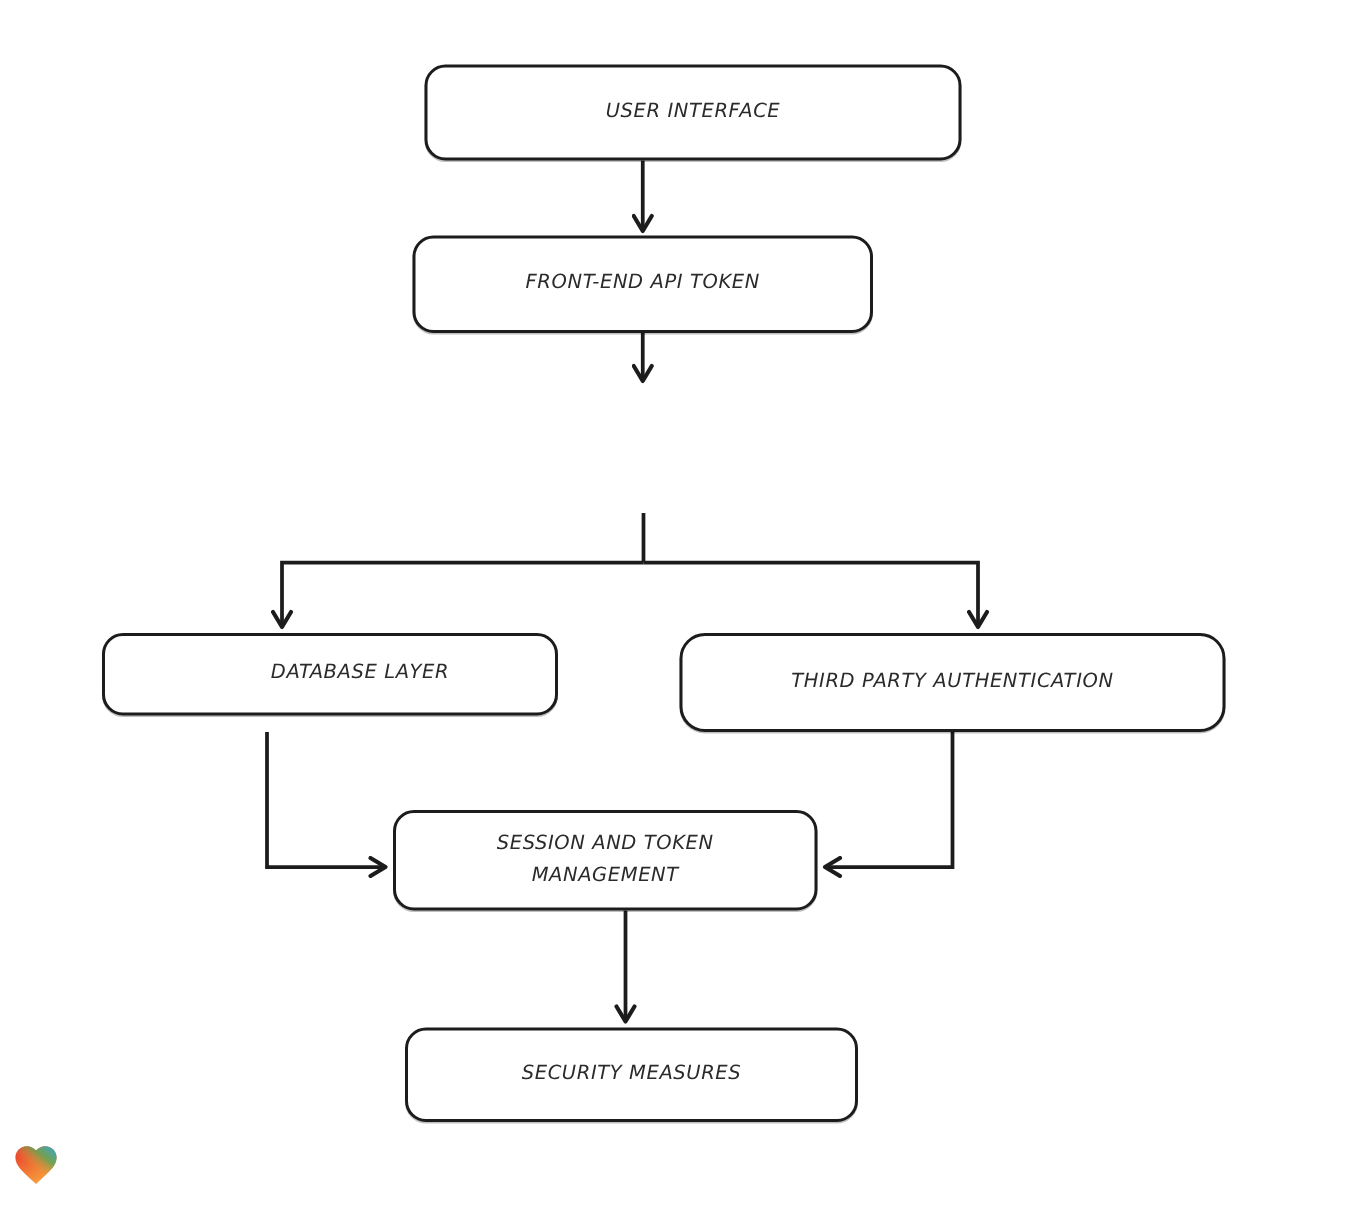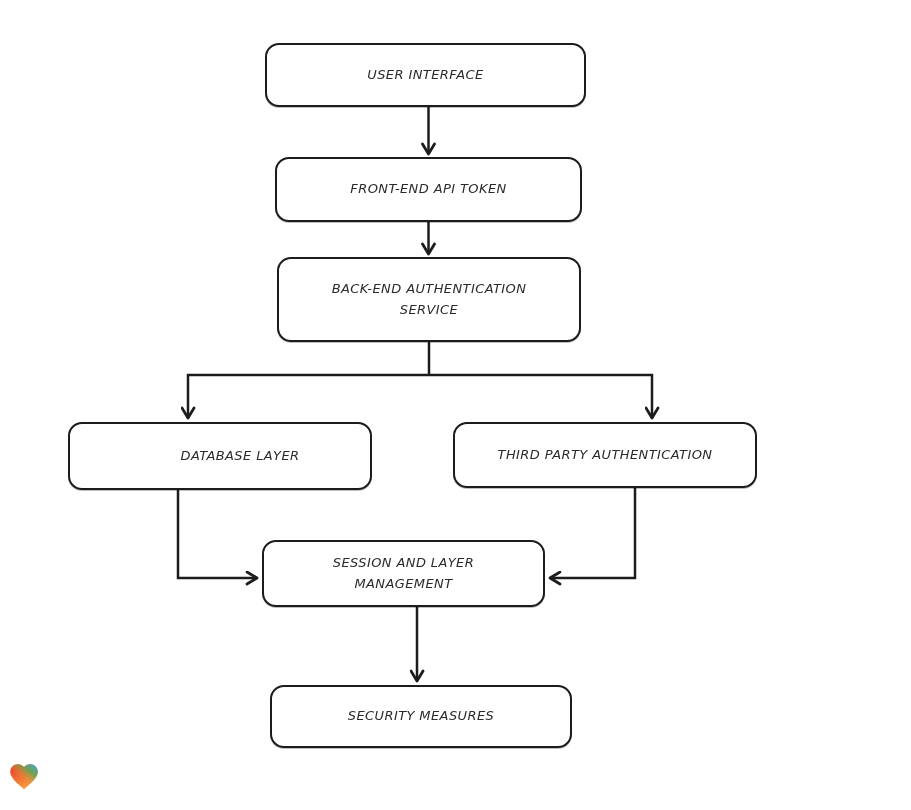--- a/index.html
+++ b/index.html
@@ -35,25 +35,25 @@
     text-align: center;
     font-size: 13px;
     font-style: italic;
     letter-spacing: 0.4px;
     line-height: 1.6;
     color: #2b2b2b;
     white-space: pre-line;
     box-shadow: 0 1px 0 rgba(0,0,0,0.25);
   }
   
-  #node-user-interface        { left: 265px; top: 43px;  width: 321px; height: 64px; }
+  #node-user-interface        { left: 283px; top: 43px;  width: 358px; height: 64px; }
   #node-front-end-api-calls   { left: 275px; top: 157px; width: 307px; height: 65px; }
   #node-back-end-auth-service { left: 277px; top: 257px; width: 304px; height: 85px; }
-  #node-database-layer        { left: 68px;  top: 422px; width: 304px; height: 68px; padding-left: 40px; }
-  #node-third-party-auth      { left: 453px; top: 422px; width: 304px; height: 66px; }
+  #node-database-layer        { left: 68px;  top: 422px; width: 304px; height: 55px; padding-left: 40px; }
+  #node-third-party-auth      { left: 453px; top: 422px; width: 364px; height: 66px; border-radius: 17px; }
   #node-session-token-mgmt    { left: 262px; top: 540px; width: 283px; height: 67px; }
   #node-security-measures     { left: 270px; top: 685px; width: 302px; height: 63px; text-align: right; }
 
   .logo {
     position: absolute;
     left: 7px;
     top: 760px;
     width: 34px;
     height: 33px;
   }
@@ -78,28 +78,26 @@
       <path d="M178 488 L178 578 L257 578" marker-end="url(#arrowhead)"></path>
       <path d="M635 488 L635 578 L550 578" marker-end="url(#arrowhead)"></path>
       <path d="M417 607 L417 681" marker-end="url(#arrowhead)"></path>
     </g>
   </svg>
 
   <div class="node" id="node-user-interface">USER INTERFACE</div>
 
   <div class="node" id="node-front-end-api-calls">FRONT-END API TOKEN</div>
 
-  <div class="node" id="node-back-end-auth-service">BACK-END AUTHENTICATION
-SERVICE</div>
 
   <div class="node" id="node-database-layer">DATABASE LAYER</div>
 
   <div class="node" id="node-third-party-auth">THIRD PARTY AUTHENTICATION</div>
 
-  <div class="node" id="node-session-token-mgmt">SESSION AND LAYER
+  <div class="node" id="node-session-token-mgmt">SESSION AND TOKEN
 MANAGEMENT</div>
 
   <div class="node" id="node-security-measures">SECURITY MEASURES</div>
 
   <svg class="logo" viewBox="0 0 24 24" xmlns="http://www.w3.org/2000/svg">
     <defs>
       <linearGradient id="heart-base" x1="0" y1="0" x2="0.55" y2="1">
         <stop offset="0" stop-color="#e8332a"></stop>
         <stop offset="1" stop-color="#f7a03c"></stop>
       </linearGradient>

